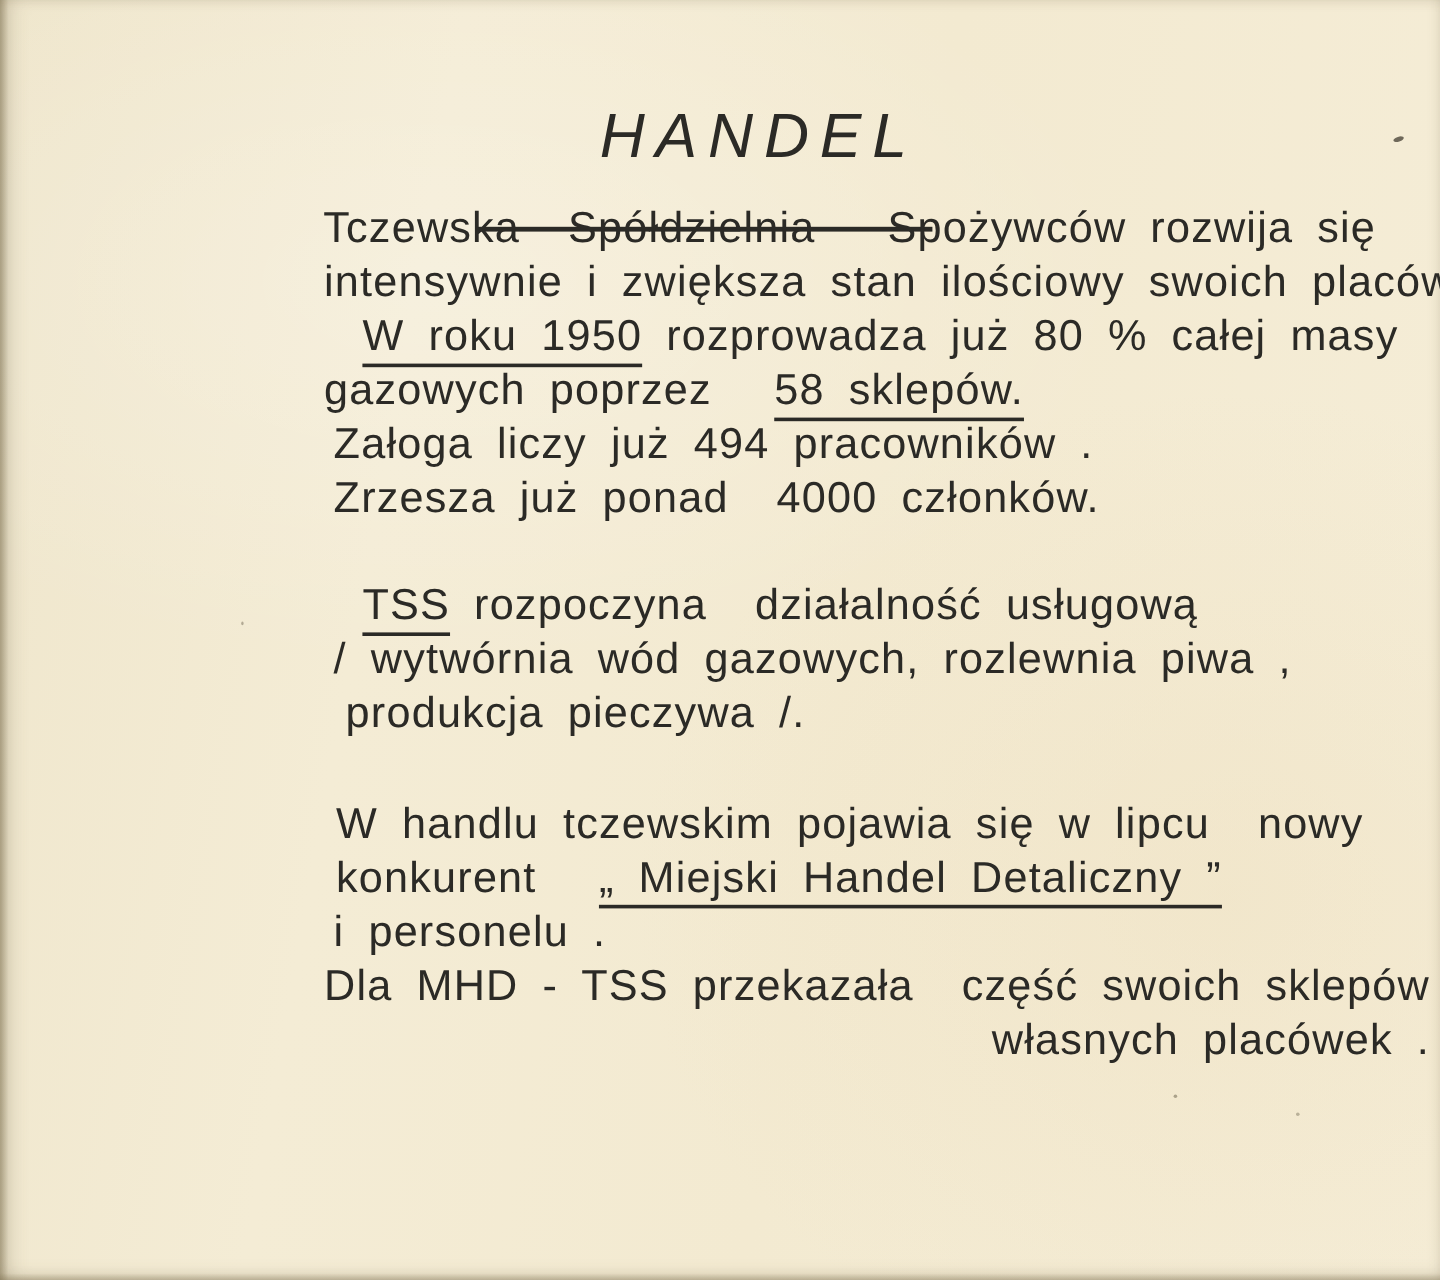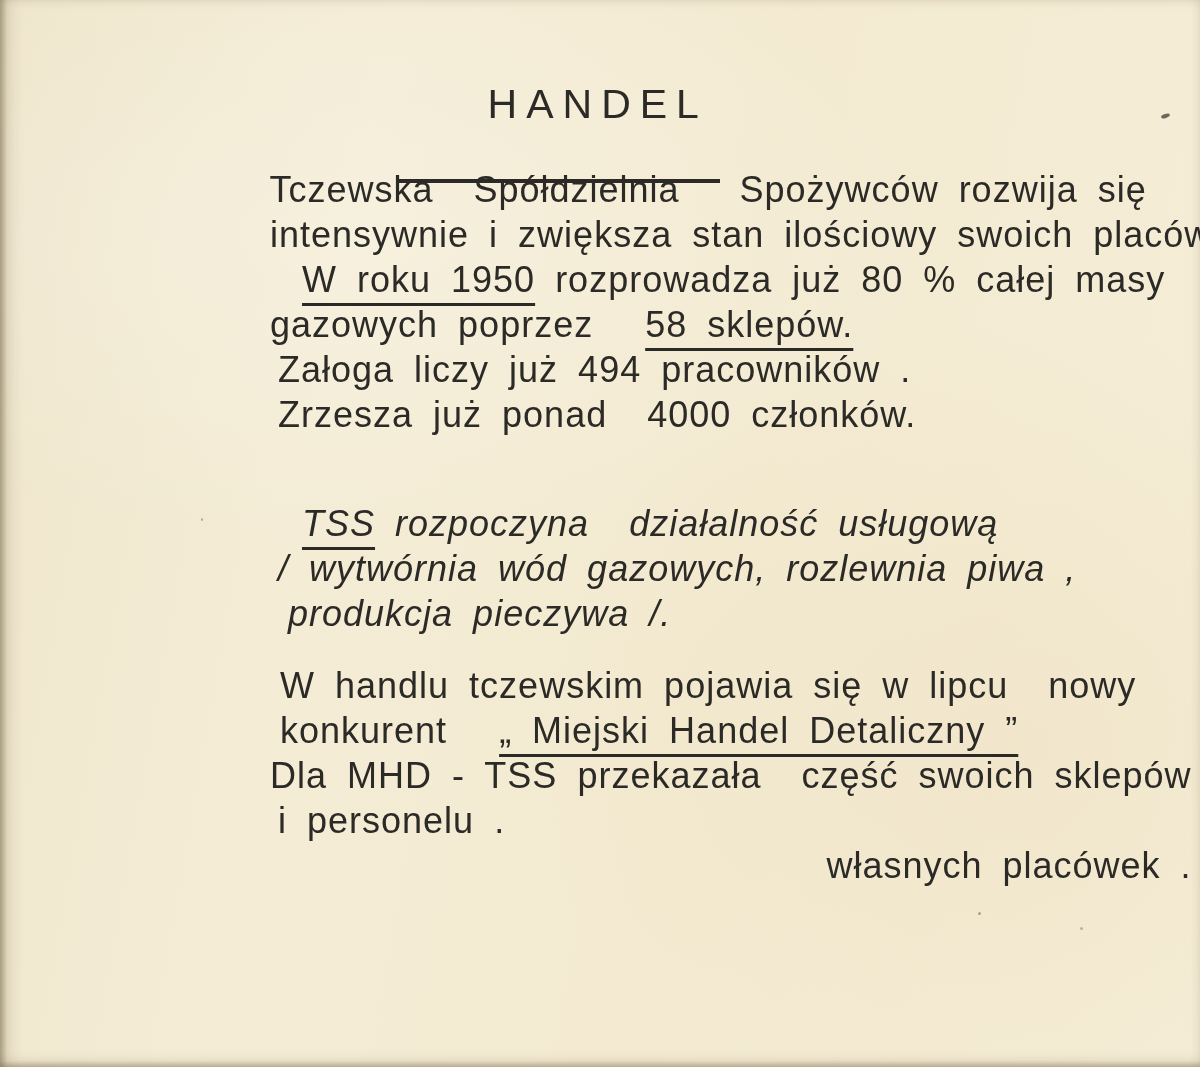--- a/index.html
+++ b/index.html
@@ -27,37 +27,38 @@
   .edge-left {
     position: absolute; left: 0; top: 0; bottom: 0; width: 7px;
     background: linear-gradient(90deg, rgba(120,106,72,0.38), rgba(120,106,72,0));
   }
   .edge-bottom {
     position: absolute; left: 0; right: 0; bottom: 0; height: 6px;
     background: linear-gradient(0deg, rgba(120,106,72,0.30), rgba(120,106,72,0));
   }
   .title {
     position: absolute;
-    top: 32px;
+    top: 42px;
     left: 398px;
     margin: 0;
-    font-size: 41px;
+    font-size: 52px;
     font-weight: 400;
     letter-spacing: 9px;
     line-height: 48px;
     white-space: pre;
     border-bottom: 4px solid #2b2a26;
     padding: 0 12px 3px 8px;
+    font-style: italic;
   }
   .sec {
     position: absolute;
     left: 150px;
   }
   .sec1 { top: 122px; }
-  .sec2 { top: 456px; font-style: italic; }
+  .sec2 { top: 436px; }
   .sec3 { top: 618px; }
   .line {
     height: 45px;
     line-height: 45px;
     font-size: 36px;
     letter-spacing: 1px;
     word-spacing: 9px;
     white-space: pre;
   }
   .line span { white-space: pre; }
@@ -130,23 +131,23 @@
     </div>
   </div>
 
   <div class="sec sec3">
     <div class="line ind-10">
       <span>W handlu tczewskim pojawia się w lipcu  nowy</span>
     </div>
     <div class="line ind-10">
       <span>konkurent </span><span class="u">„ Miejski Handel Detaliczny ”</span>
     </div>
+    <div class="line ind-8">
+      <span>i personelu .</span>
+    </div>
     <div class="line">
       <span>Dla MHD - TSS przekazała  część swoich sklepów</span>
-    </div>
-    <div class="line ind-8">
-      <span>i personelu .</span>
     </div>
     <div class="line ind-14">
       <span>własnych placówek .</span>
     </div>
   </div>
 </div>
 
 </body></html>

